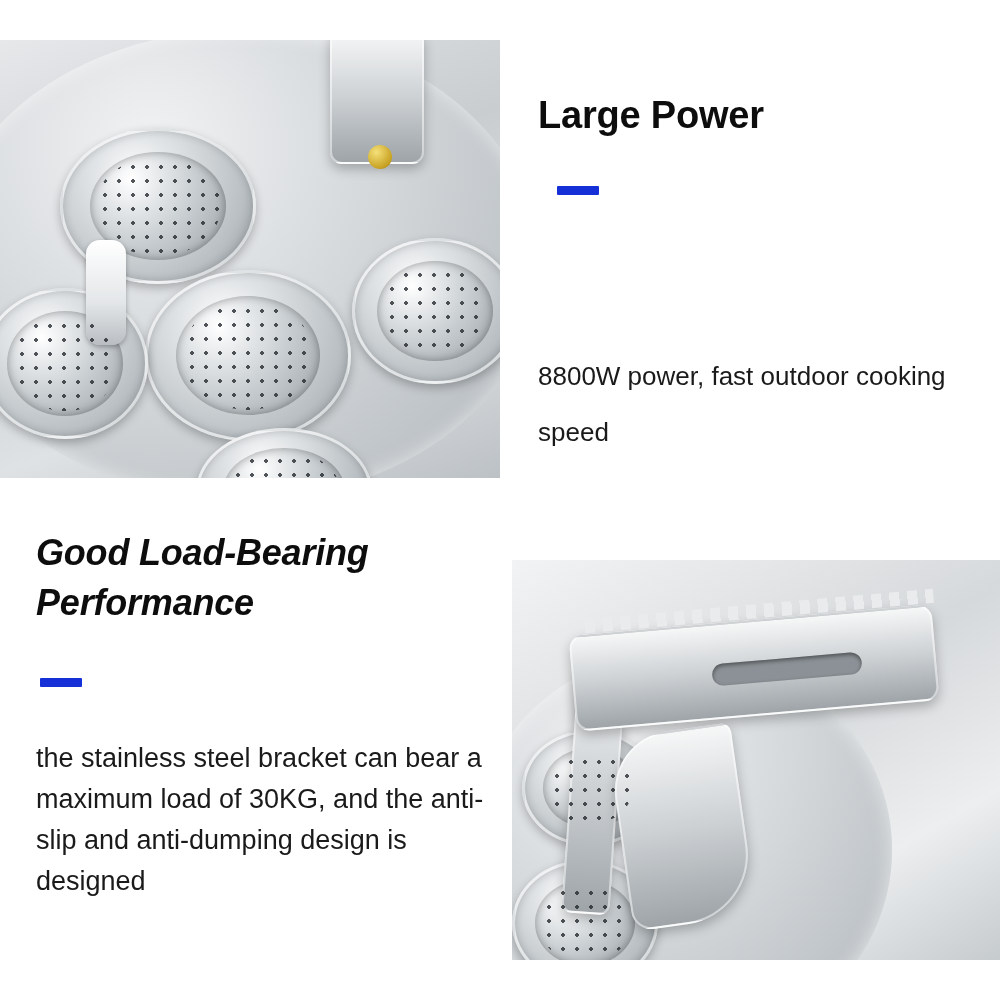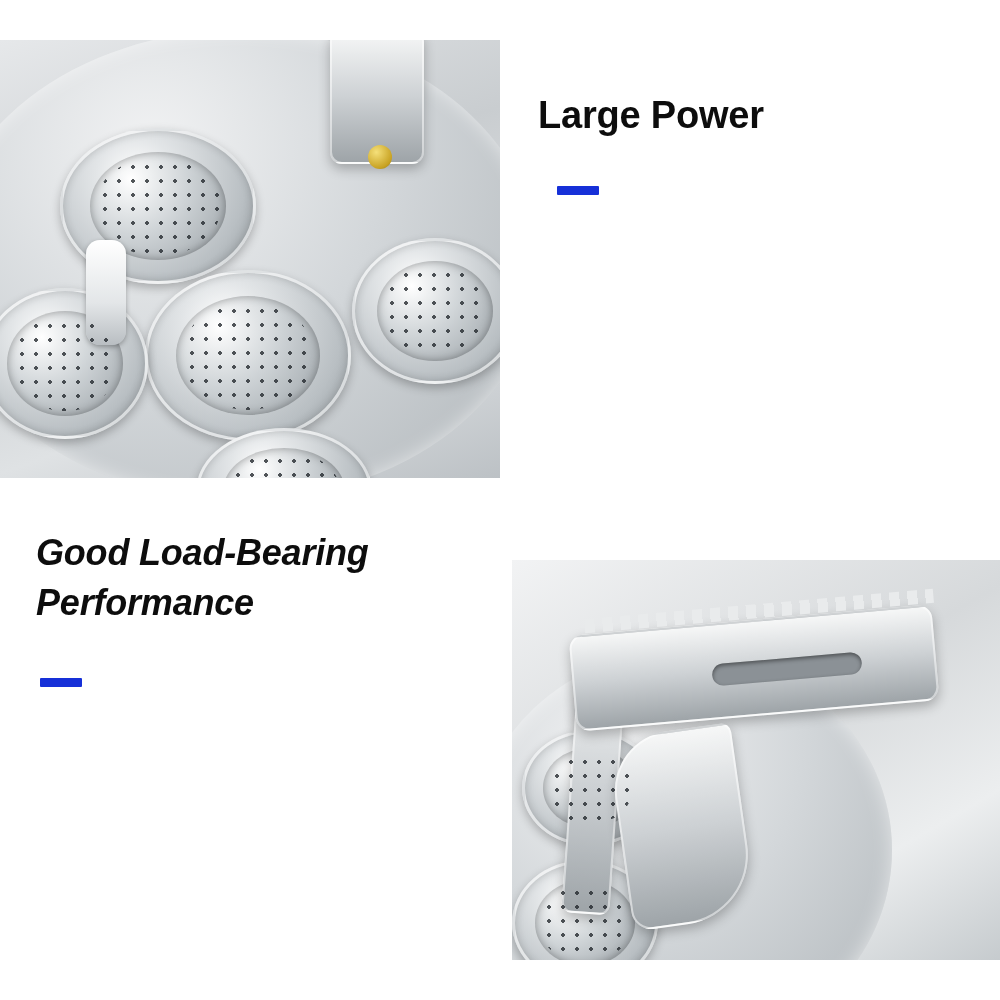--- a/index.html
+++ b/index.html
@@ -212,25 +212,27 @@
 
     <div class="bracket-arm" style="left:330px; top:-10px; width:90px; height:130px; border-radius:12px;"></div>
     <div class="gold" style="left:368px; top:105px; width:24px; height:24px;"></div>
     <div class="knob" style="left:86px; top:200px; width:40px; height:105px; border-radius:14px;"></div>
   </div>
 
   <div class="text-block" id="sec1-text">
     <h2 class="heading">Large Power</h2>
   </div>
   <div class="accent-bar" id="sec1-bar"></div>
+  <div class="text-block body-text" id="sec1-body">8800W power, fast outdoor cooking speed</div>
 
   <div class="text-block" id="sec2-text">
     <h2 class="heading">Good Load-Bearing Performance</h2>
   </div>
   <div class="accent-bar" id="sec2-bar"></div>
+  <div class="text-block body-text" id="sec2-body">the stainless steel bracket can bear a maximum load of 30KG, and the anti-slip and anti-dumping design is designed</div>
 
   <div class="photo" id="photo-bracket">
     <div class="tray" style="left:-40px; top:90px; width:420px; height:400px;"></div>
 
     <div class="burner" style="left:10px; top:170px; width:130px; height:110px;">
       <div class="holes"></div>
     </div>
     <div class="burner" style="left:0px; top:300px; width:140px; height:120px;">
       <div class="holes"></div>
     </div>

